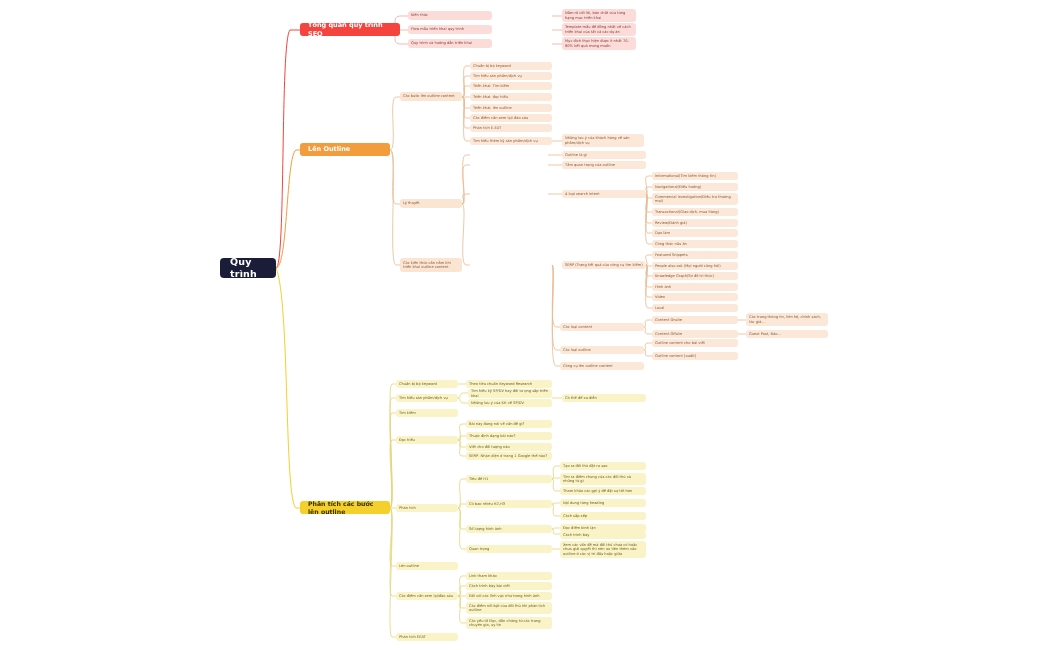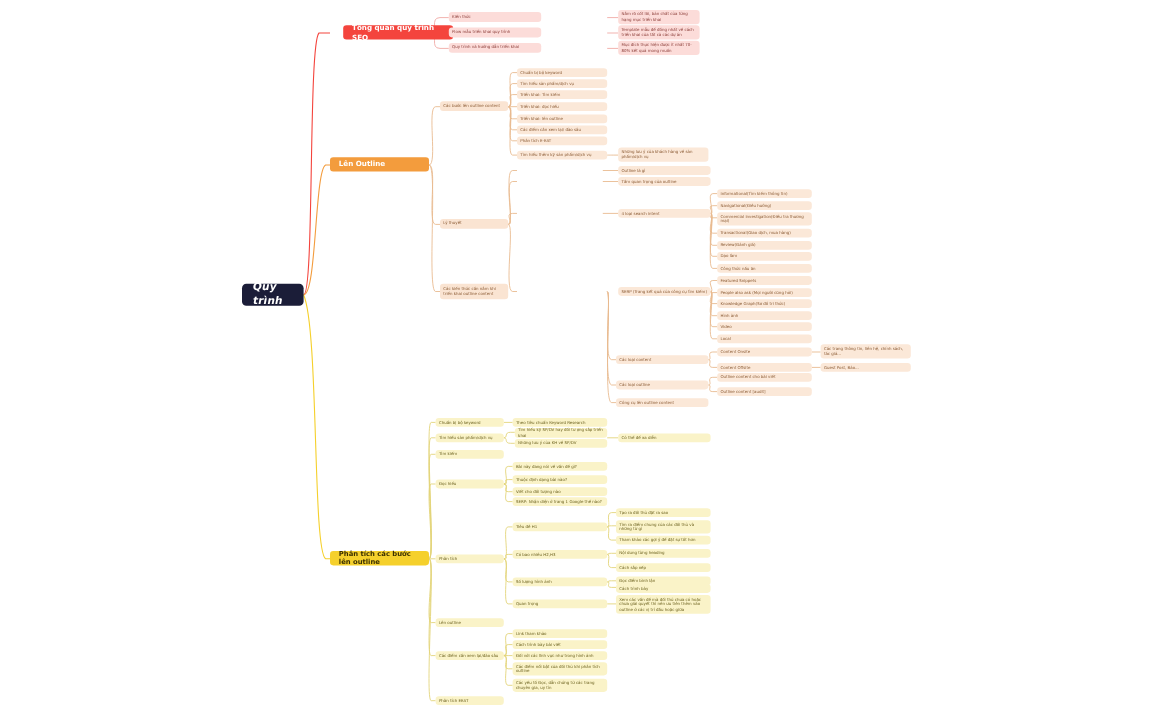--- a/index.html
+++ b/index.html
@@ -18,21 +18,20 @@
   .node span{display:block;width:100%;}
 
   
   .root{
     background:#1b1d38;color:#ffffff;
     border-radius:4px;
     font-size:9.5px;font-weight:bold;
     padding:0 10px;
     justify-content:center;
     letter-spacing:.2px;
-    font-style:italic;
   }
 
   
   .main-red{background:#f4443d;color:#ffffff;font-size:6.5px;font-weight:bold;
             padding:0 8px;border-radius:3px;}
   
   .main-orange{background:#f39c3d;color:#ffffff;font-size:6.5px;font-weight:bold;
             padding:0 8px;border-radius:3px;}
   
   .main-yellow{background:#f5d02c;color:#3b3000;font-size:6.2px;font-weight:bold;
@@ -155,21 +154,21 @@
     <path d="M458 596 C 464 596, 456 596, 462 596 L 466 596" stroke="#e3d478"></path>
     <path d="M458 596 C 464 596, 456 608, 462 608 L 466 608" stroke="#e3d478"></path>
     <path d="M458 596 C 464 596, 456 623, 462 623 L 466 623" stroke="#e3d478"></path>
   </g>
 </svg>
 
 <div class="node root" style="left:220px;top:258px;width:56px;height:20px;">
   <span>Quy trình</span>
 </div>
 
-<div class="node main-red" style="left:312px;top:23px;width:100px;height:13px;">
+<div class="node main-red" style="left:300px;top:23px;width:100px;height:13px;">
   <span>Tổng quan quy trình SEO</span>
 </div>
 
 <div class="node red-leaf t-left" style="left:408px;top:11px;width:84px;height:9px;">
   <span>Kiến thức</span>
 </div>
 <div class="node red-leaf t-left" style="left:408px;top:25px;width:84px;height:9px;">
   <span>Flow mẫu triển khai quy trình</span>
 </div>
 <div class="node red-leaf t-left" style="left:408px;top:39px;width:84px;height:9px;">

